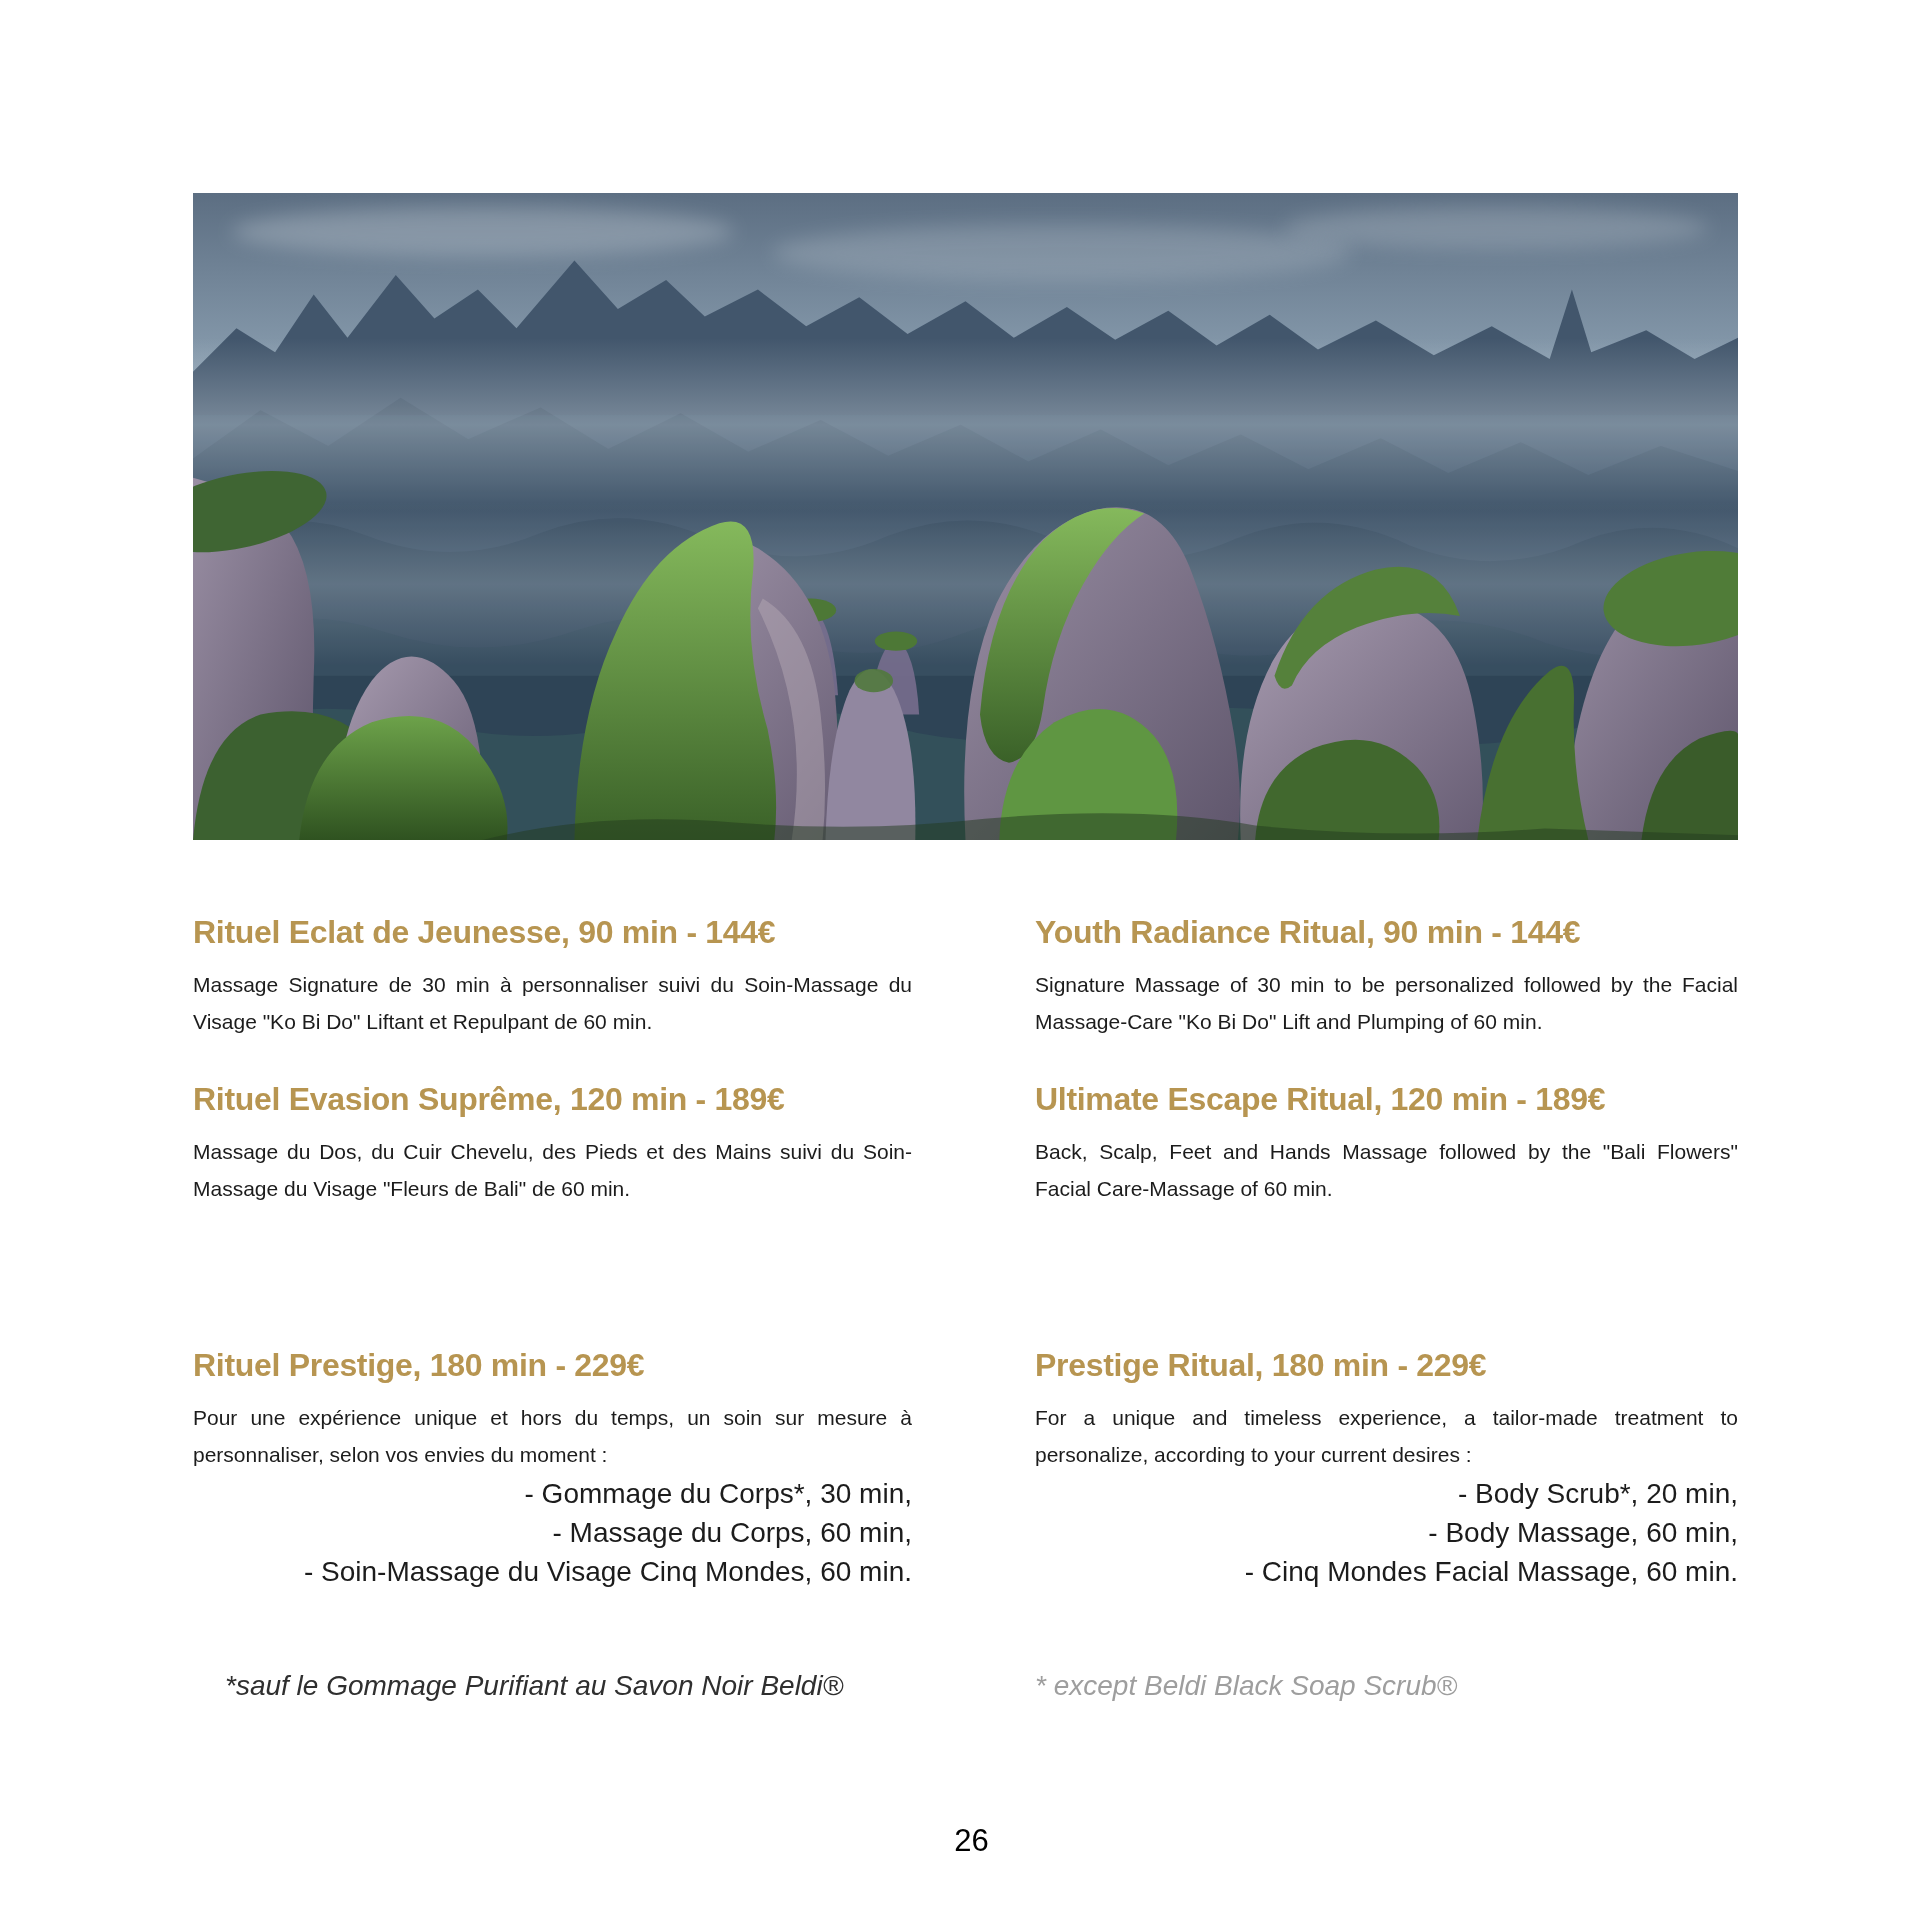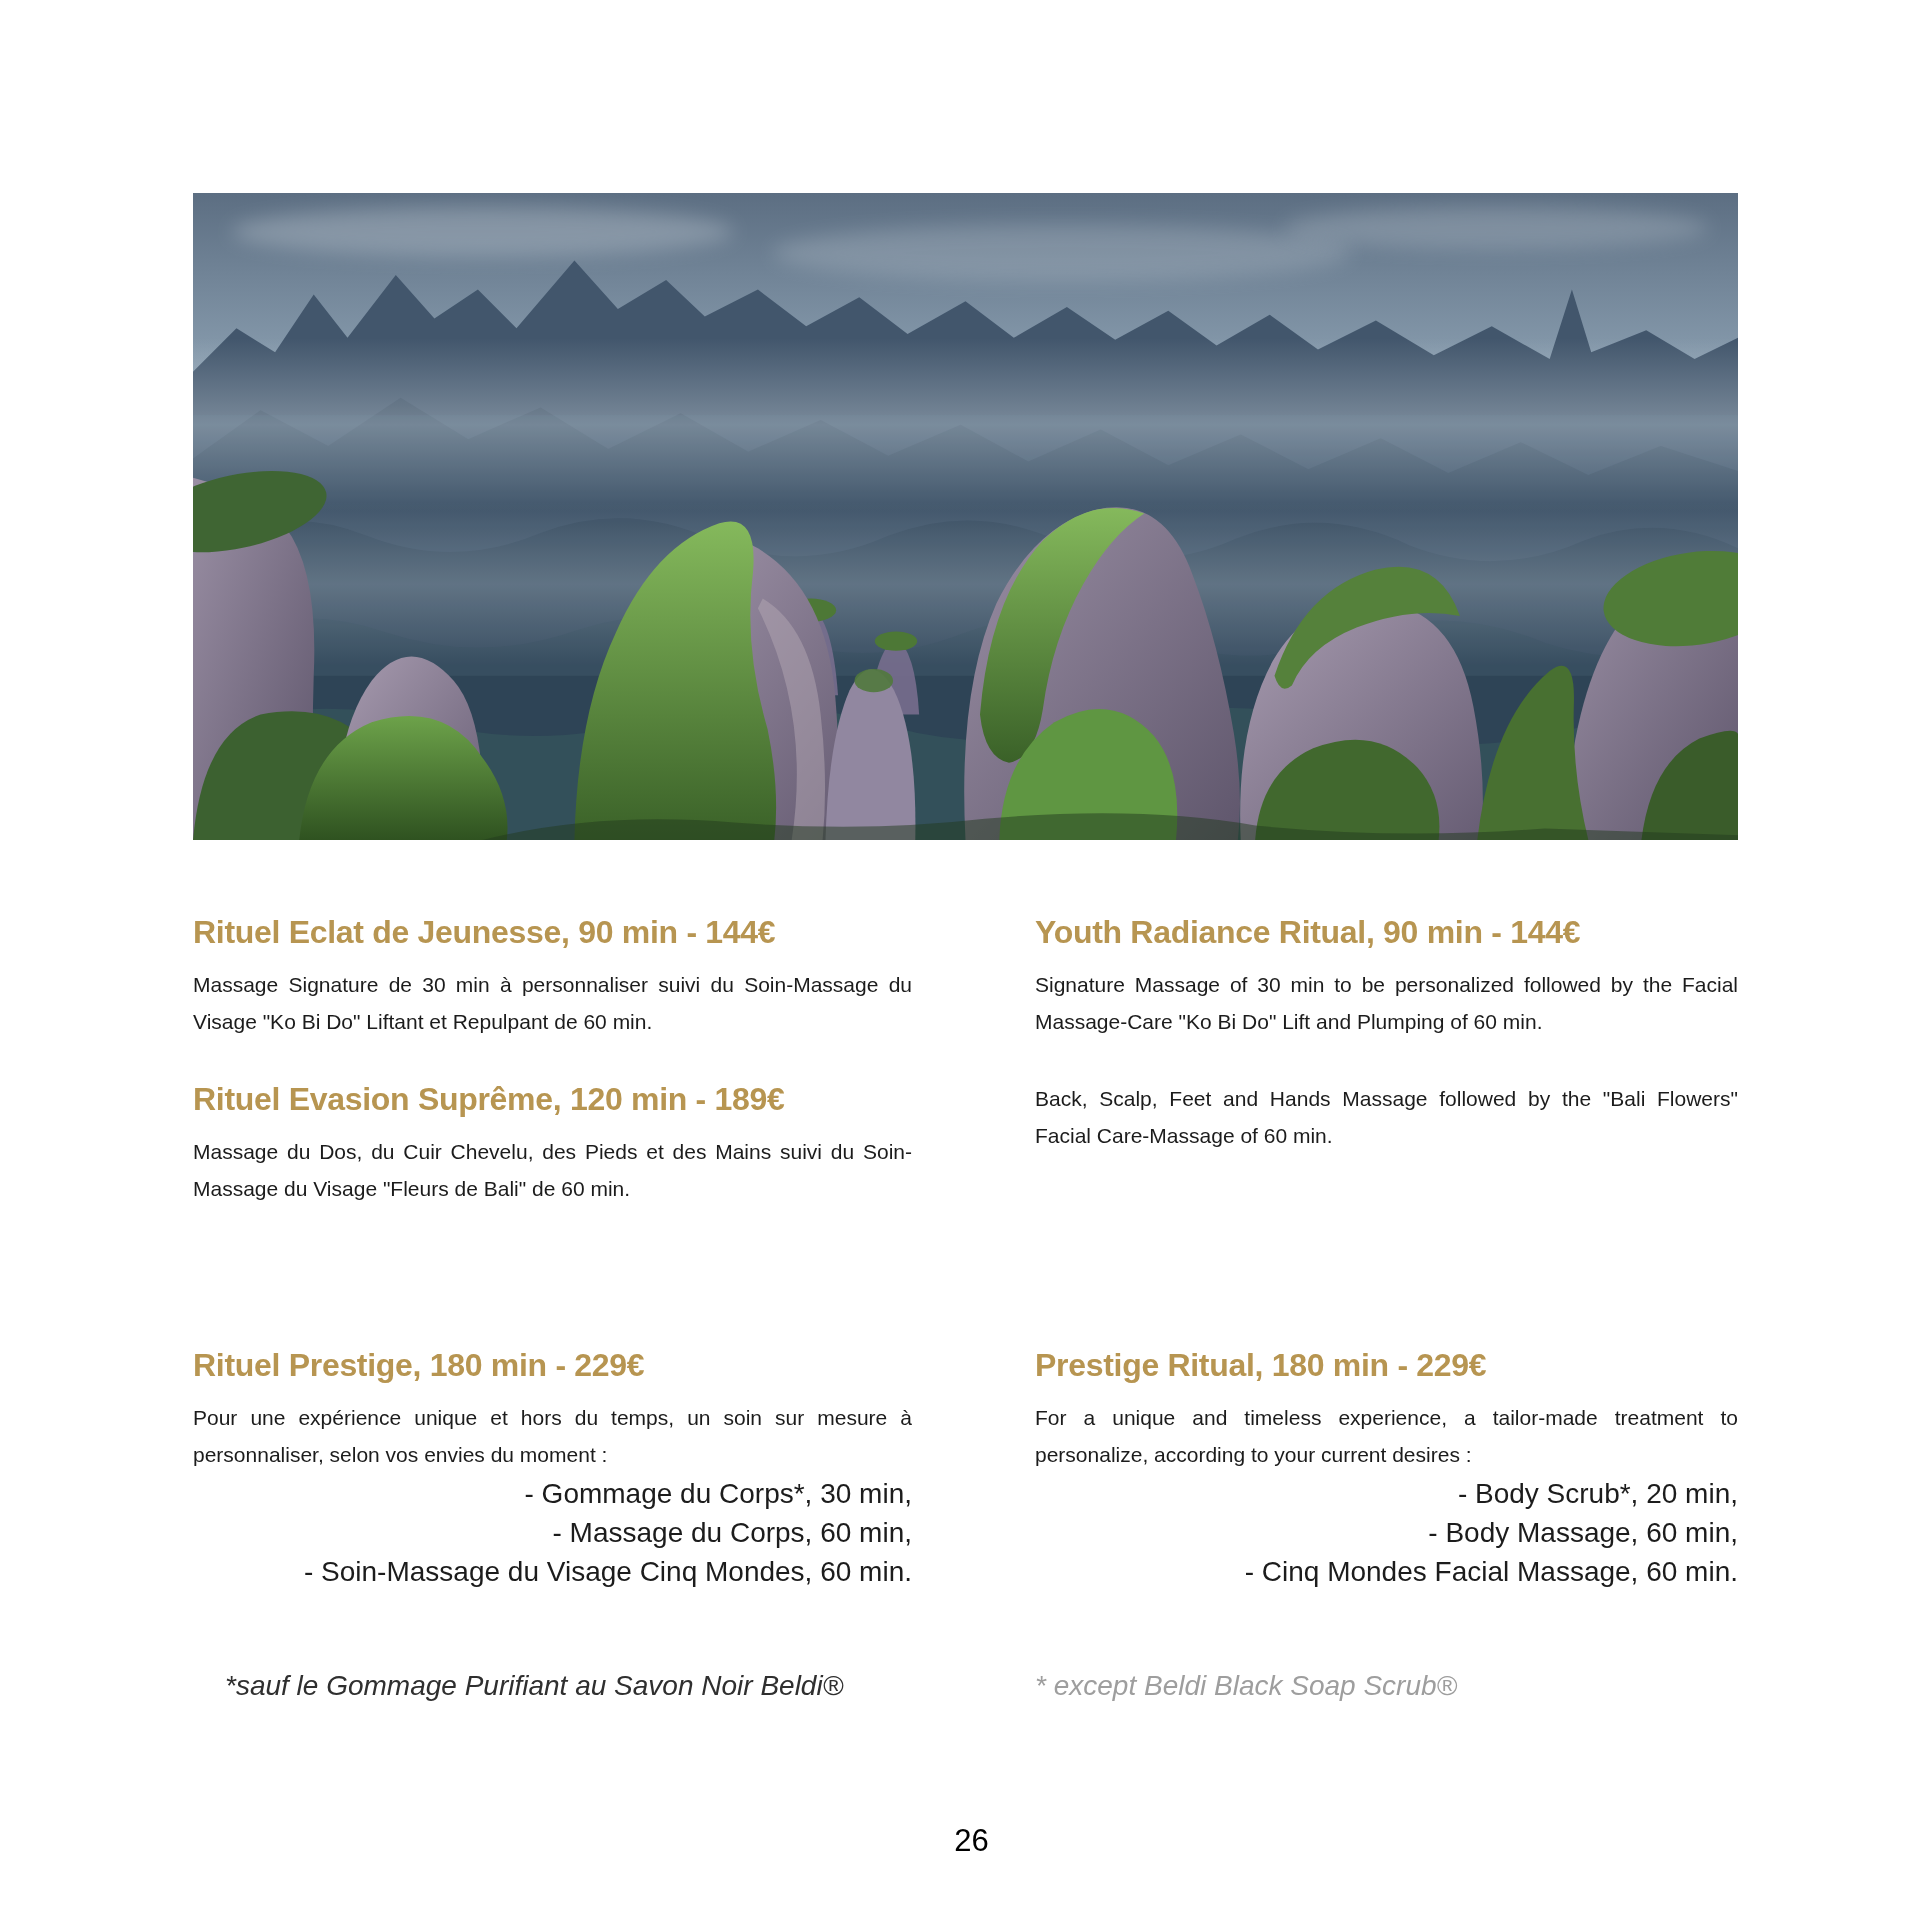--- a/index.html
+++ b/index.html
@@ -137,20 +137,21 @@
       <p class="ritual-body">Signature Massage of 30 min to be personalized followed by the Facial Massage-Care "Ko Bi Do" Lift and Plumping of 60 min.</p>
     </div>
   </div>
 
   <div class="row row-2">
     <div>
       <h3 class="ritual-title">Rituel Evasion Suprême, 120 min - 189€</h3>
       <p class="ritual-body">Massage du Dos, du Cuir Chevelu, des Pieds et des Mains suivi du Soin-Massage du Visage "Fleurs de Bali" de 60 min.</p>
     </div>
     <div>
+      <h3 class="ritual-title">Ultimate Escape Ritual, 120 min - 189€</h3>
       <p class="ritual-body">Back, Scalp, Feet and Hands Massage followed by the "Bali Flowers" Facial Care-Massage of 60 min.</p>
     </div>
   </div>
 
   <div class="row row-3">
     <div>
       <h3 class="ritual-title">Rituel Prestige, 180 min - 229€</h3>
       <p class="ritual-body">Pour une expérience unique et hors du temps, un soin sur mesure à personnaliser, selon vos envies du moment :</p>
       <div class="ritual-options">
         <div class="ritual-option">- Gommage du Corps*, 30 min,</div>

